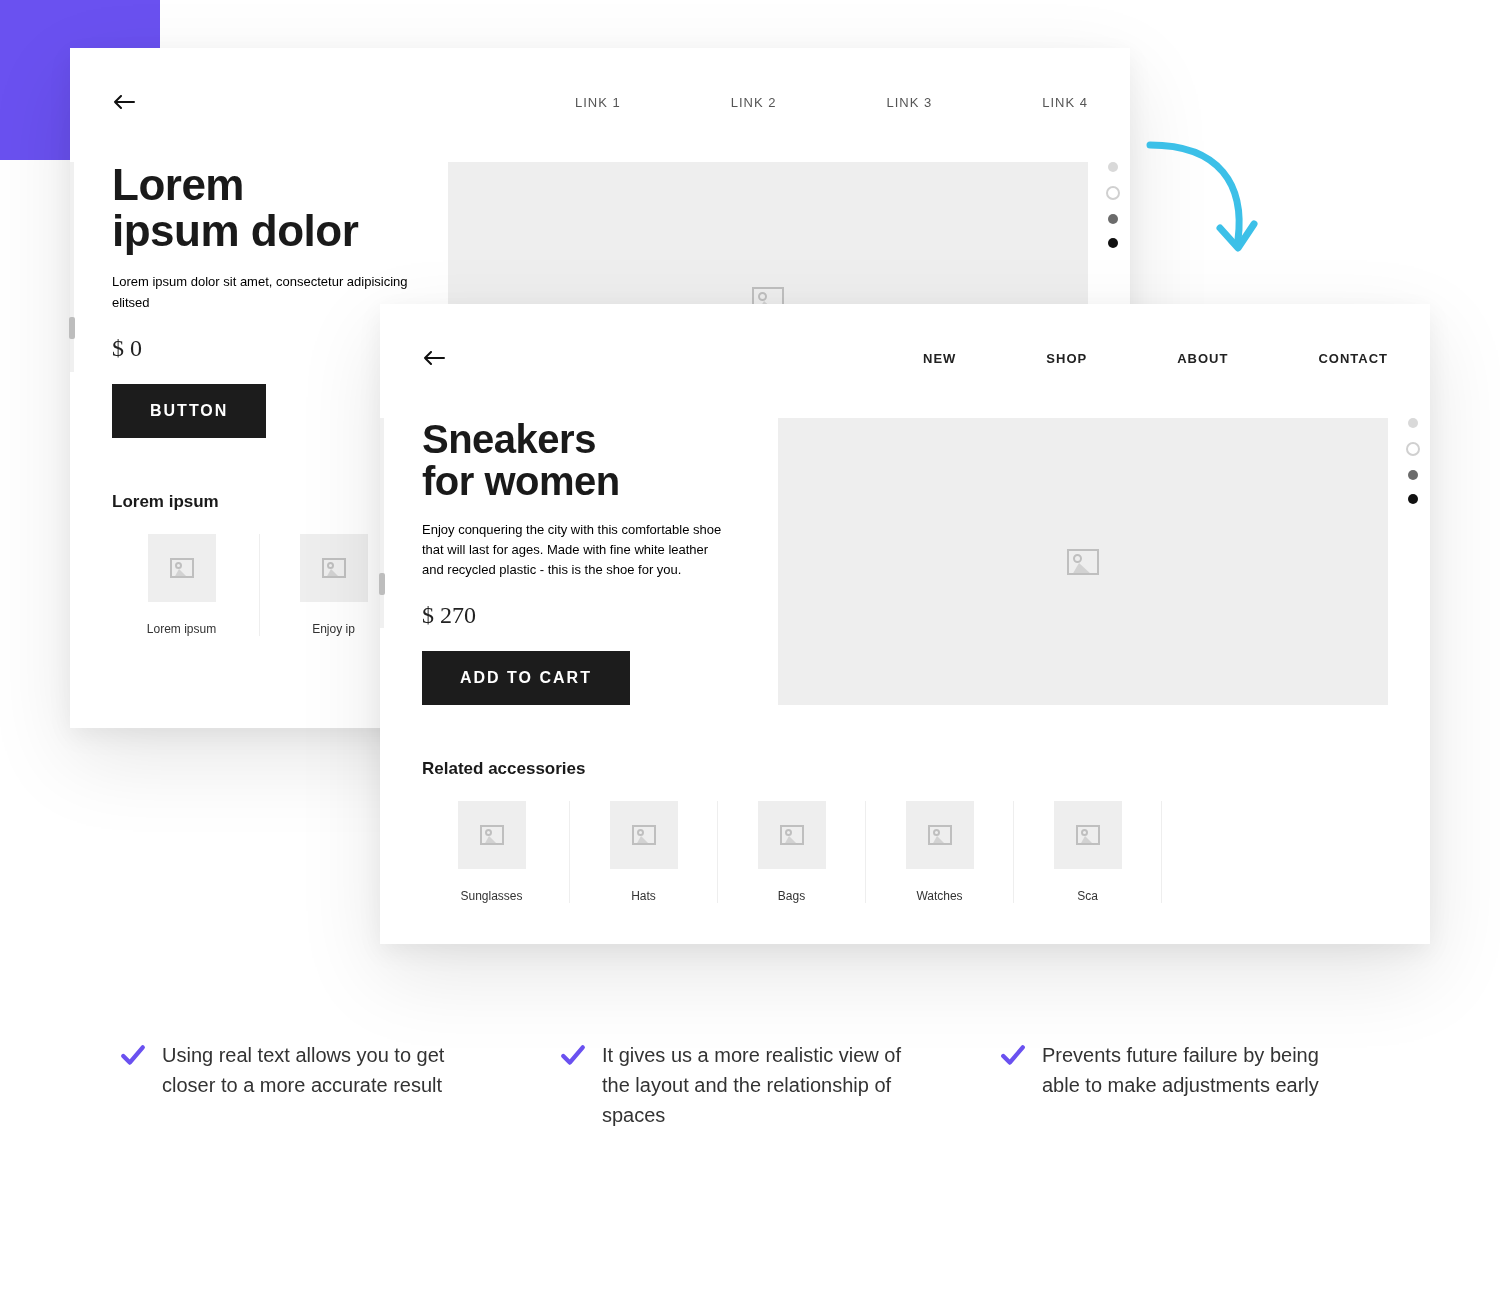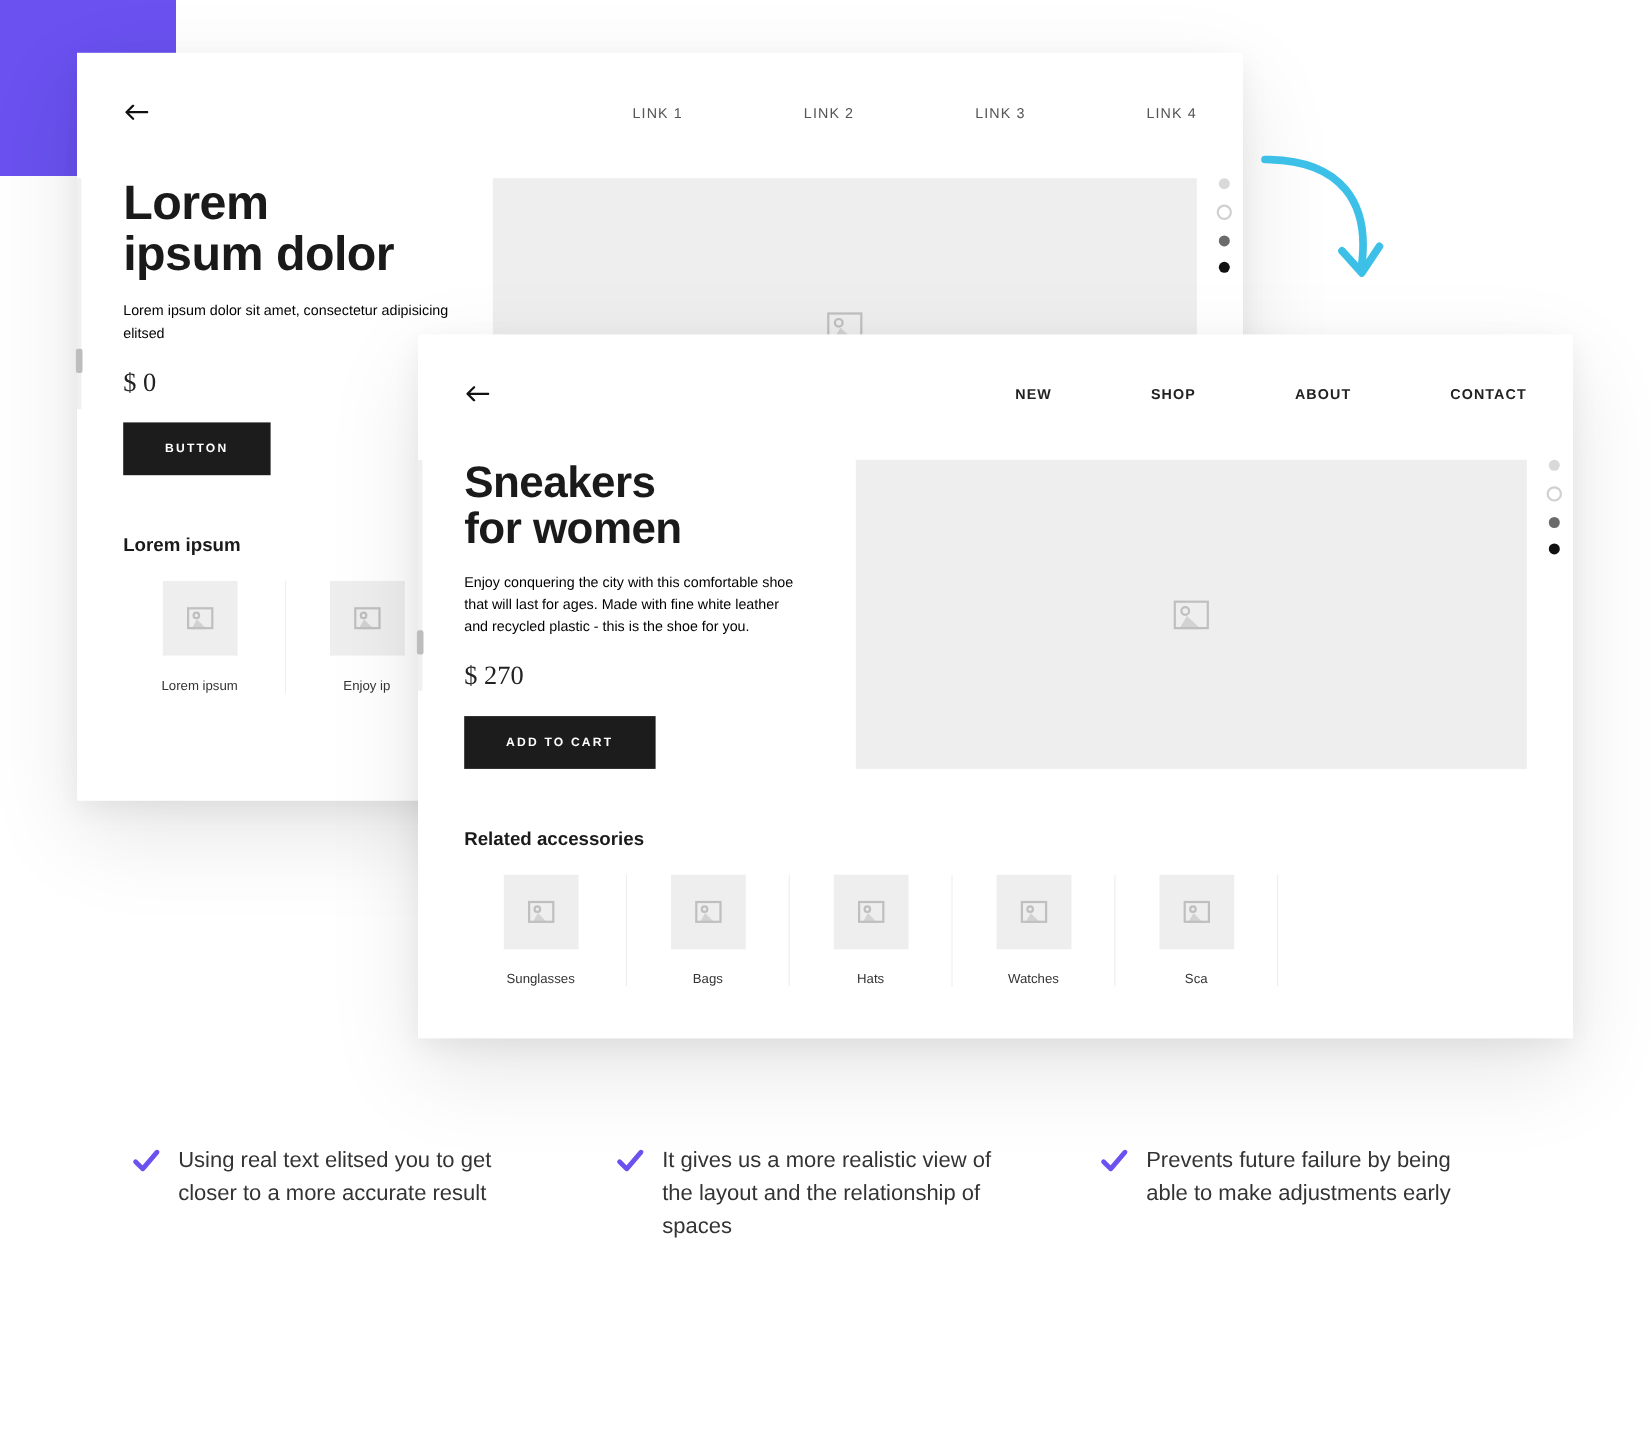--- a/index.html
+++ b/index.html
@@ -94,21 +94,21 @@
   }
   .price {
     font-family: Georgia, "Times New Roman", serif;
     font-size: 24px;
     color: #222;
     margin-bottom: 22px;
   }
   .cta-btn {
     background: #1c1c1c;
     color: #fff;
-    font-size: 11px;
+    font-size: 16px;
     letter-spacing: 2px;
     font-weight: 600;
     padding: 18px 38px;
     border: none;
     cursor: pointer;
   }
   .image-col {
     flex: 1;
     background: #eeeeee;
     display: flex;
@@ -330,27 +330,27 @@
       <div class="rel-item">
         <div class="rel-thumb">
             <div class="img-ph"></div>
           </div>
         <div class="rel-label">Sunglasses</div>
       </div>
       <div class="rel-item">
         <div class="rel-thumb">
             <div class="img-ph"></div>
           </div>
+        <div class="rel-label">Hats</div>
+      </div>
+      <div class="rel-item">
+        <div class="rel-thumb">
+            <div class="img-ph"></div>
+          </div>
         <div class="rel-label">Bags</div>
-      </div>
-      <div class="rel-item">
-        <div class="rel-thumb">
-            <div class="img-ph"></div>
-          </div>
-        <div class="rel-label">Hats</div>
       </div>
       <div class="rel-item">
         <div class="rel-thumb">
             <div class="img-ph"></div>
           </div>
         <div class="rel-label">Watches</div>
       </div>
       <div class="rel-item">
         <div class="rel-thumb">
             <div class="img-ph"></div>
@@ -364,21 +364,21 @@
 <svg class="curve-arrow" viewBox="0 0 140 140">
   <path d="M20 15 C 90 15, 115 55, 108 110" stroke="#3cc0e8" stroke-width="7" fill="none" stroke-linecap="round"></path>
   <path d="M90 98 L108 118 L124 94" stroke="#3cc0e8" stroke-width="7" fill="none" stroke-linecap="round" stroke-linejoin="round"></path>
 </svg>
 
 <div class="benefits">
   <div class="benefit">
     <svg class="check" viewBox="0 0 24 24">
         <path d="M3 13 L9 19 L21 5" stroke="#6a51f0" stroke-width="4" fill="none" stroke-linecap="round" stroke-linejoin="round"></path>
       </svg>
-    <div class="benefit-text">Using real text elitsed you to get closer to a more accurate result</div>
+    <div class="benefit-text">Using real text allows you to get closer to a more accurate result</div>
   </div>
   <div class="benefit">
     <svg class="check" viewBox="0 0 24 24">
         <path d="M3 13 L9 19 L21 5" stroke="#6a51f0" stroke-width="4" fill="none" stroke-linecap="round" stroke-linejoin="round"></path>
       </svg>
     <div class="benefit-text">It gives us a more realistic view of the layout and the relationship of spaces</div>
   </div>
   <div class="benefit">
     <svg class="check" viewBox="0 0 24 24">
         <path d="M3 13 L9 19 L21 5" stroke="#6a51f0" stroke-width="4" fill="none" stroke-linecap="round" stroke-linejoin="round"></path>

